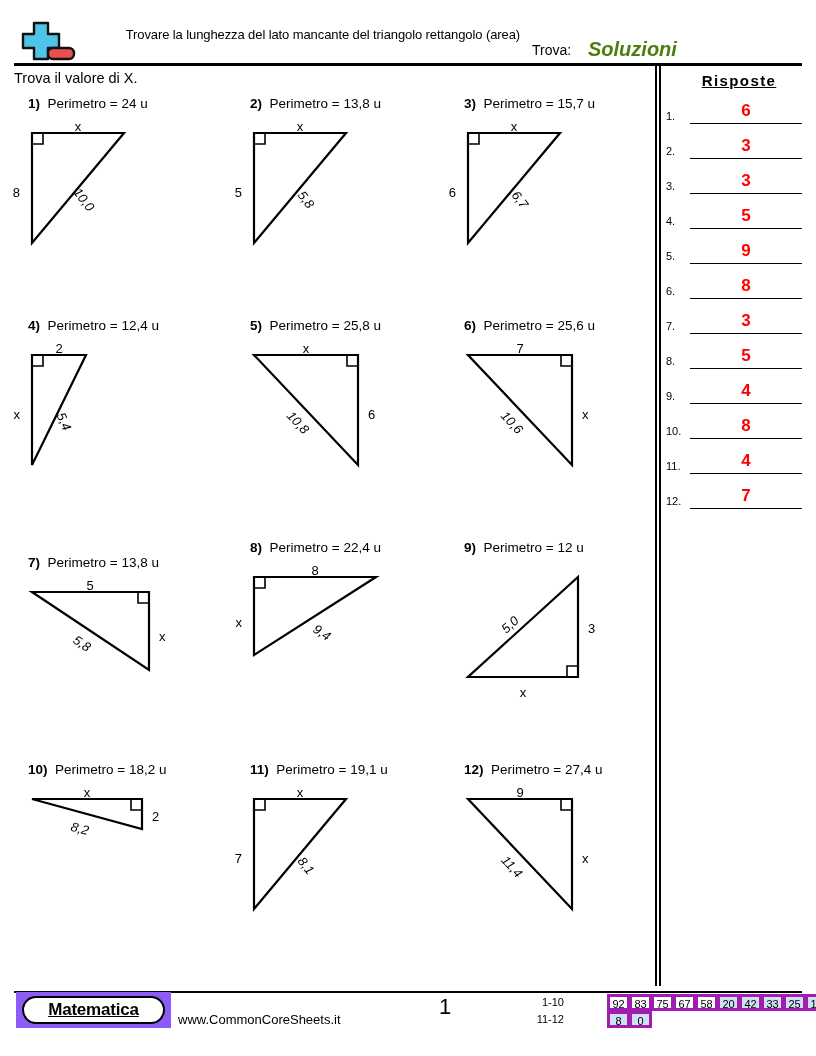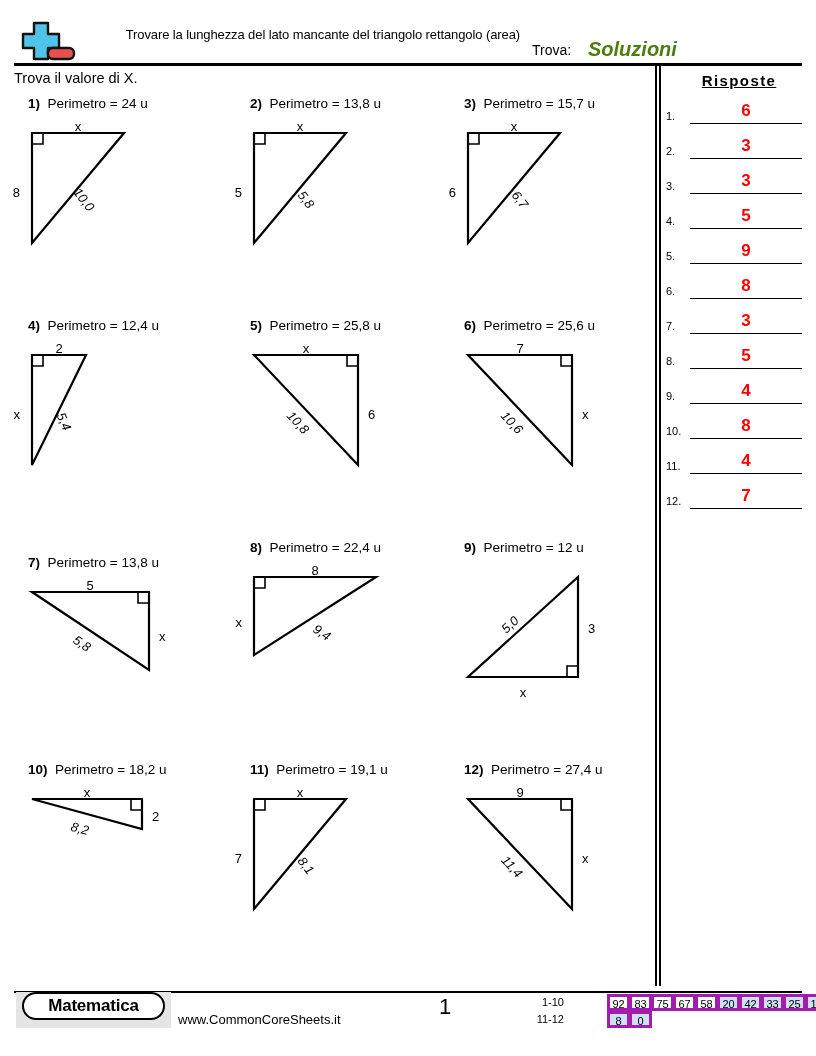--- a/index.html
+++ b/index.html
@@ -97,22 +97,22 @@
     text-align: center; font-size: 17px; font-weight: bold; color: #ff0000;
   }
 
   
   #footer { position: absolute; left: 0; top: 986px; width: 816px; height: 70px; }
   #footer-rule {
     position: absolute; left: 14px; top: 5px; width: 788px; height: 2px; background: #000;
   }
   #brand-pill {
     position: absolute; left: 16px; top: 6px; width: 155px; height: 36px;
-    background: #e5e5e5;
-    display: flex; align-items: flex-start; justify-content: center;
+    background: #8b5cf6;
+    display: flex; align-items: center; justify-content: center; text-decoration: underline;
   }
   #brand-oval {
     width: 143px; height: 28px; background: #fff; border: 2px solid #000;
     border-radius: 14px;
     display: flex; align-items: center; justify-content: center;
     font-size: 17px; font-weight: bold; letter-spacing: -0.2px;
   }
   #site-url {
     position: absolute; left: 178px; top: 26px; font-size: 13px;
   }

